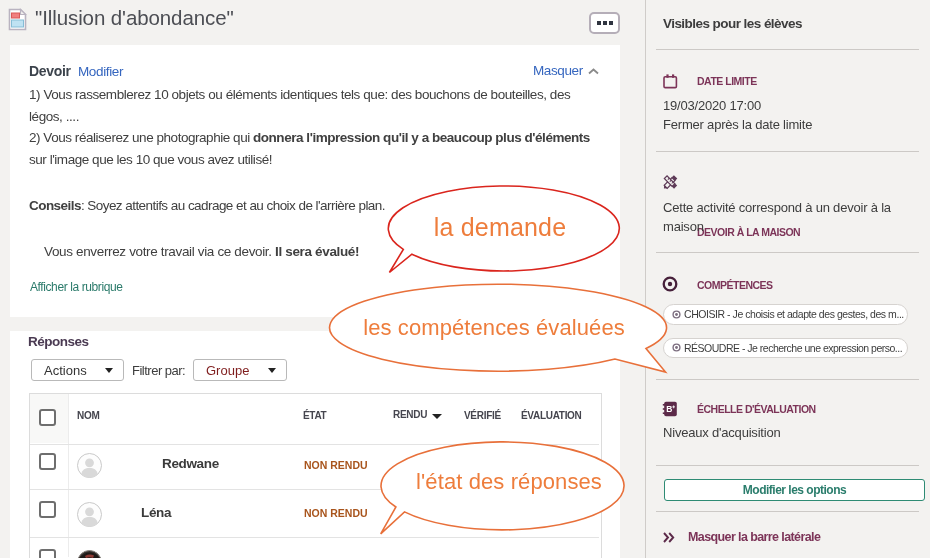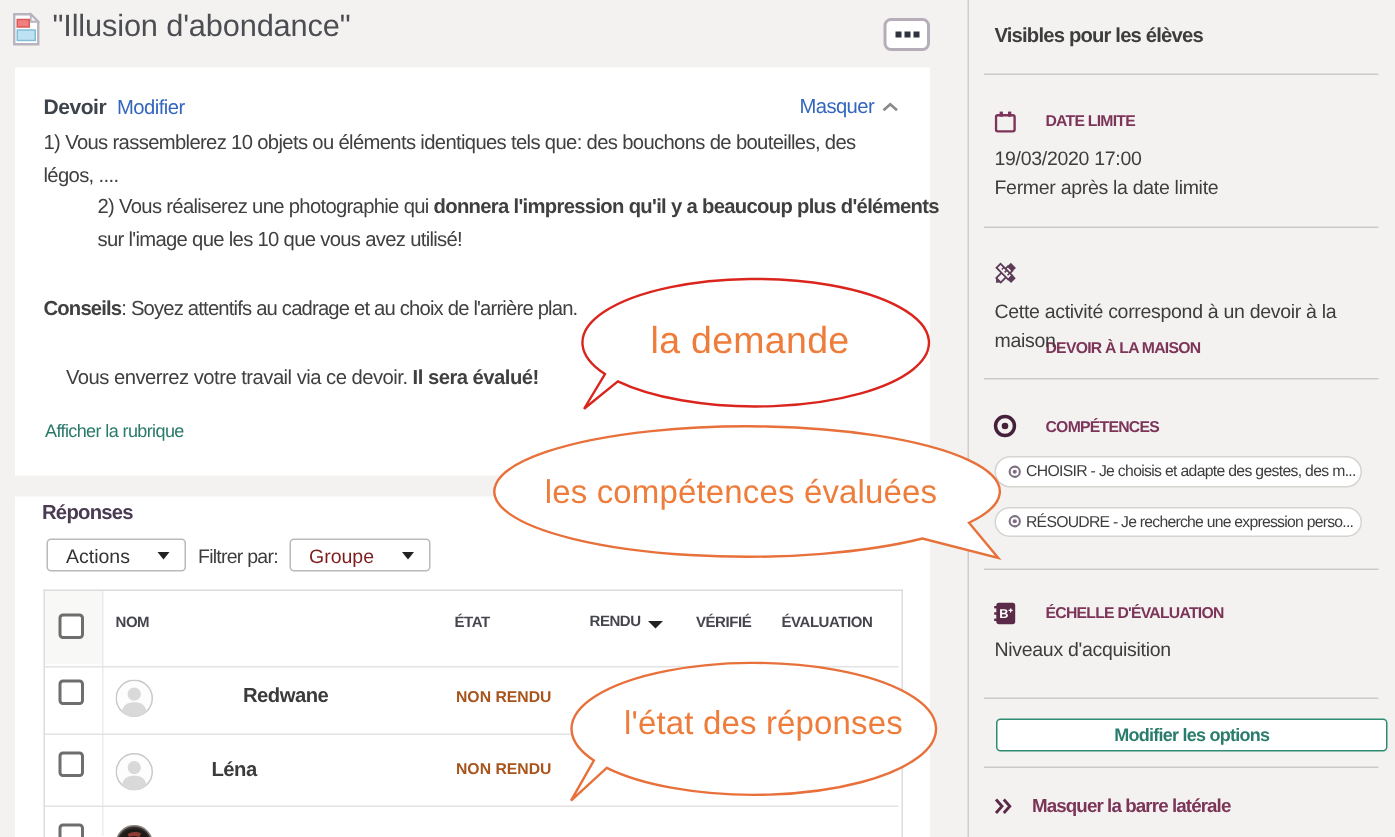--- a/index.html
+++ b/index.html
@@ -28,21 +28,21 @@
   <span style="width:4px;height:4px;background:#2f3440;display:block"></span>
 </div>
 
 <div class="card" style="left:10px;top:45px;width:610px;height:272px;"></div>
 <div class="abs" style="left:29px;top:63px;font-size:14px;letter-spacing:-0.3px;font-weight:bold;color:#3c434c;">Devoir&nbsp; <span style="font-size:13.5px;letter-spacing:-0.35px;font-weight:normal;color:#3566bf;">Modifier</span></div>
 <div class="abs" style="left:533px;top:63px;font-size:13.5px;letter-spacing:-0.4px;color:#3566bf;">Masquer <svg width="11" height="7" viewBox="0 0 11 7" style="margin-left:2px">
       <polyline points="1,5.5 5.5,1.5 10,5.5" fill="none" stroke="#8a8a8a" stroke-width="1.8"></polyline>
     </svg></div>
 
 <div class="abs" style="left:29px;top:84px;font-size:13.5px;letter-spacing:-0.44px;line-height:21.5px;color:#404040;white-space:nowrap;">1) Vous rassemblerez 10 objets ou éléments identiques tels que: des bouchons de bouteilles, des<br>légos, ....</div>
-<div class="abs" style="left:29px;top:127px;font-size:13.5px;letter-spacing:-0.46px;line-height:21.5px;color:#404040;white-space:nowrap;margin-left:36px;">2) Vous réaliserez une photographie qui <b>donnera l'impression qu'il y a beaucoup plus d'éléments</b><br>sur l'image que les 10 que vous avez utilisé!</div>
+<div class="abs" style="left:29px;top:127px;font-size:13.5px;letter-spacing:-0.46px;line-height:21.5px;color:#404040;white-space:nowrap;">2) Vous réaliserez une photographie qui <b>donnera l'impression qu'il y a beaucoup plus d'éléments</b><br>sur l'image que les 10 que vous avez utilisé!</div>
 <div class="abs" style="left:29px;top:198px;font-size:13.5px;letter-spacing:-0.55px;color:#404040;"><b>Conseils</b>: Soyez attentifs au cadrage et au choix de l'arrière plan.</div>
 <div class="abs" style="left:44px;top:244px;font-size:13.5px;letter-spacing:-0.35px;color:#404040;">Vous enverrez votre travail via ce devoir. <b>Il sera évalué!</b></div>
 <div class="abs" style="left:30px;top:280px;font-size:12px;letter-spacing:-0.4px;color:#2a7a6a;">Afficher la rubrique</div>
 
 <div class="card" style="left:10px;top:331px;width:610px;height:227px;"></div>
 <div class="abs" style="left:28px;top:334px;font-size:13.5px;letter-spacing:-0.5px;font-weight:bold;color:#4a3a52;">Réponses</div>
 
 <div class="abs" style="left:31px;top:359px;width:69px;height:20px;background:#fff;border:1px solid #b9b9b9;border-radius:3px;display:flex;align-items:center;justify-content:space-between;padding:0 10px 0 12px;font-size:13px;color:#333;">Actions <span style="width:0;height:0;border-left:4.5px solid transparent;border-right:4.5px solid transparent;border-top:5px solid #222;"></span></div>
 <div class="abs" style="left:132px;top:363px;font-size:13px;letter-spacing:-0.5px;color:#3d3d3d;">Filtrer par:</div>
 <div class="abs" style="left:193px;top:359px;width:70px;height:20px;background:#fff;border:1px solid #b9b9b9;border-radius:3px;display:flex;align-items:center;justify-content:space-between;padding:0 10px 0 12px;font-size:13px;color:#7f1d1d;">Groupe <span style="width:0;height:0;border-left:4.5px solid transparent;border-right:4.5px solid transparent;border-top:5px solid #222;"></span></div>

